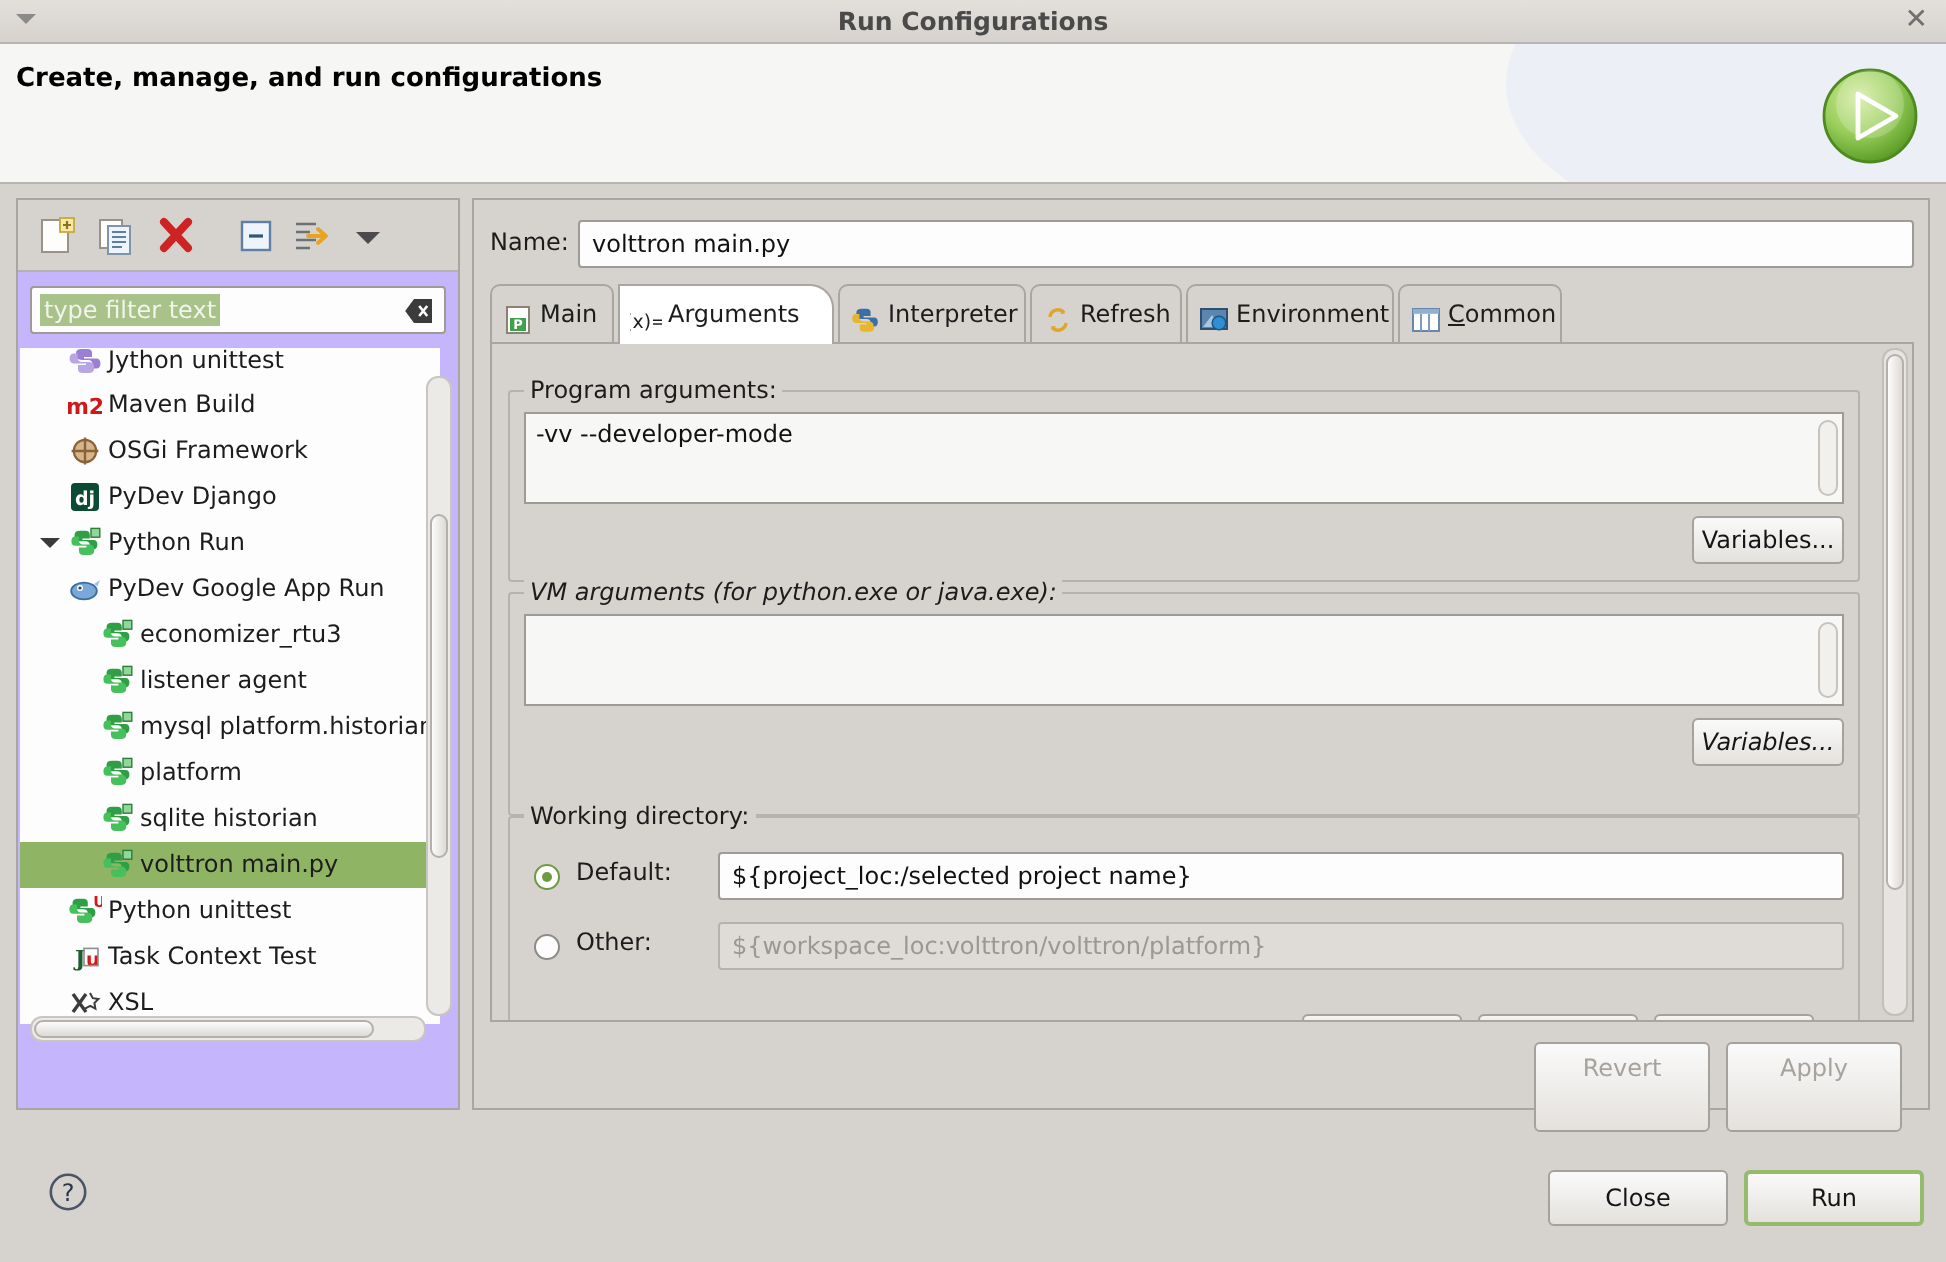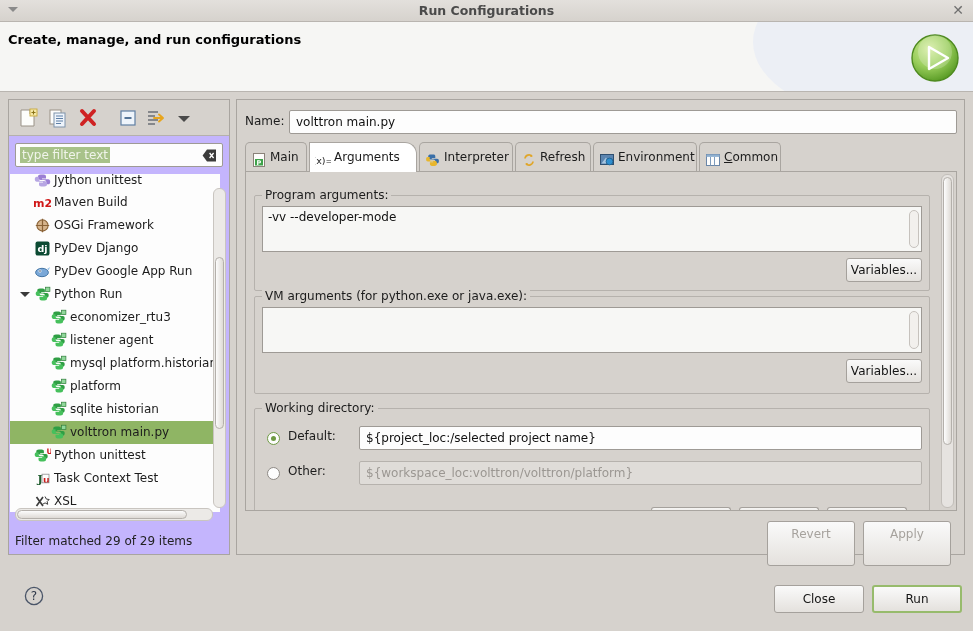--- a/index.html
+++ b/index.html
@@ -317,36 +317,36 @@
           <span class="lbl">OSGi Framework</span>
         </div>
         <div class="tree-row depth0">
           <span class="ico"><svg viewBox="0 0 17 17">
               <rect x="1.5" y="1.5" width="14" height="14" rx="2" fill="#0c4b33"></rect>
               <text x="8.5" y="12.3" font-size="9.5" font-weight="bold" font-family="DejaVu Sans, sans-serif" fill="#ffffff" text-anchor="middle">dj</text>
             </svg></span>
           <span class="lbl">PyDev Django</span>
         </div>
         <div class="tree-row depth0">
+          <div class="twisty"></div>
+          <span class="ico"><svg viewBox="0 0 17 17">
+              <path d="M3.3 4.3c0-1.2 1-1.9 2.6-1.9h2.8c1.4 0 2.2.7 2.2 1.9v1.9H7.2v.8h5.6c1.2 0 1.9.8 1.9 2.3 0 1.5-.7 2.4-1.9 2.4h-1.9V9.6c0-1.3-.8-2-2.2-2H5.9c-1.7 0-2.6-.8-2.6-2.1z" fill="#2f9e44"></path>
+              <path d="M11.6 12c0 1.2-1 1.9-2.6 1.9H6.2c-1.4 0-2.2-.7-2.2-1.9v-1.9h3.7v-.8H2.1C.9 9.3.2 8.5.2 7c0-1.5.7-2.4 1.9-2.4h1.9v2.1c0 1.3.8 2 2.2 2h2.8c1.7 0 2.6.8 2.6 2.1z" fill="#46c05c" transform="translate(1.5,0.6)"></path>
+              <rect x="11.5" y="1.2" width="4.4" height="4.4" fill="#8fd89a" stroke="#2f7d3a" stroke-width="0.7"></rect>
+            </svg></span>
+          <span class="lbl">Python Run</span>
+        </div>
+        <div class="tree-row depth0">
           <span class="ico"><svg viewBox="0 0 17 17">
               <ellipse cx="8" cy="9.5" rx="6.4" ry="4.2" fill="#7aa8d8" stroke="#3a6d9e" stroke-width="0.9"></ellipse>
               <ellipse cx="6" cy="8" rx="1.5" ry="1.5" fill="#ffffff"></ellipse>
               <circle cx="6" cy="8" r="0.8" fill="#27405c"></circle>
               <path d="M13 6 l3 -2 -1.2 3.2z" fill="#9cc3e6"></path>
             </svg></span>
           <span class="lbl">PyDev Google App Run</span>
-        </div>
-        <div class="tree-row depth0">
-          <div class="twisty"></div>
-          <span class="ico"><svg viewBox="0 0 17 17">
-              <path d="M3.3 4.3c0-1.2 1-1.9 2.6-1.9h2.8c1.4 0 2.2.7 2.2 1.9v1.9H7.2v.8h5.6c1.2 0 1.9.8 1.9 2.3 0 1.5-.7 2.4-1.9 2.4h-1.9V9.6c0-1.3-.8-2-2.2-2H5.9c-1.7 0-2.6-.8-2.6-2.1z" fill="#2f9e44"></path>
-              <path d="M11.6 12c0 1.2-1 1.9-2.6 1.9H6.2c-1.4 0-2.2-.7-2.2-1.9v-1.9h3.7v-.8H2.1C.9 9.3.2 8.5.2 7c0-1.5.7-2.4 1.9-2.4h1.9v2.1c0 1.3.8 2 2.2 2h2.8c1.7 0 2.6.8 2.6 2.1z" fill="#46c05c" transform="translate(1.5,0.6)"></path>
-              <rect x="11.5" y="1.2" width="4.4" height="4.4" fill="#8fd89a" stroke="#2f7d3a" stroke-width="0.7"></rect>
-            </svg></span>
-          <span class="lbl">Python Run</span>
         </div>
         <div class="tree-row depth1">
           <span class="ico"><svg viewBox="0 0 17 17">
               <path d="M3.3 4.3c0-1.2 1-1.9 2.6-1.9h2.8c1.4 0 2.2.7 2.2 1.9v1.9H7.2v.8h5.6c1.2 0 1.9.8 1.9 2.3 0 1.5-.7 2.4-1.9 2.4h-1.9V9.6c0-1.3-.8-2-2.2-2H5.9c-1.7 0-2.6-.8-2.6-2.1z" fill="#2f9e44"></path>
               <path d="M11.6 12c0 1.2-1 1.9-2.6 1.9H6.2c-1.4 0-2.2-.7-2.2-1.9v-1.9h3.7v-.8H2.1C.9 9.3.2 8.5.2 7c0-1.5.7-2.4 1.9-2.4h1.9v2.1c0 1.3.8 2 2.2 2h2.8c1.7 0 2.6.8 2.6 2.1z" fill="#46c05c" transform="translate(1.5,0.6)"></path>
               <rect x="11.5" y="1.2" width="4.4" height="4.4" fill="#8fd89a" stroke="#2f7d3a" stroke-width="0.7"></rect>
             </svg></span>
           <span class="lbl">economizer_rtu3</span>
         </div>
         <div class="tree-row depth1">
@@ -413,21 +413,20 @@
           <span class="lbl">XSL</span>
         </div>
       </div>
 
     <div class="tree-vscroll">
       <div class="thumb"></div>
     </div>
     <div class="tree-hscroll">
       <div class="thumb"></div>
     </div>
-    <div class="filter-status">Filter matched 29 of 29 items</div>
   </div>
 
   <div class="right-panel">
 
     <div class="name-row">
       <div class="name-label">Name:</div>
       <input class="name-input" type="text" value="volttron main.py" style="">
     </div>
 
     <div class="tabstrip">
@@ -465,21 +464,21 @@
 
       <div class="group" style="top:12px; width:676px; height:96px;margin-top:11px;">
         <div class="glabel">Program arguments:</div>
         <div class="textarea" style="left:7px; top:10px; width:660px; height:46px;">
           <span>-vv --developer-mode</span>
           <div class="ta-scroll"></div>
         </div>
         <div class="btn" style="position:absolute; right:7px; top:62px; width:76px; height:24px; line-height:22px;">Variables...</div>
       </div>
 
-      <div class="group" style="top:124px; width:676px; height:98px;">
+      <div class="group" style="top:124px; width:676px; height:112px;font-style:italic;">
         <div class="glabel">VM arguments (for python.exe or java.exe):</div>
         <div class="textarea" style="left:7px; top:10px; width:660px; height:46px;">
           <span></span>
           <div class="ta-scroll"></div>
         </div>
         <div class="btn" style="position:absolute; right:7px; top:62px; width:76px; height:24px; line-height:22px;">Variables...</div>
       </div>
 
       <div class="group" style="top:236px; width:676px; height:110px;">
         <div class="glabel">Working directory:</div>

